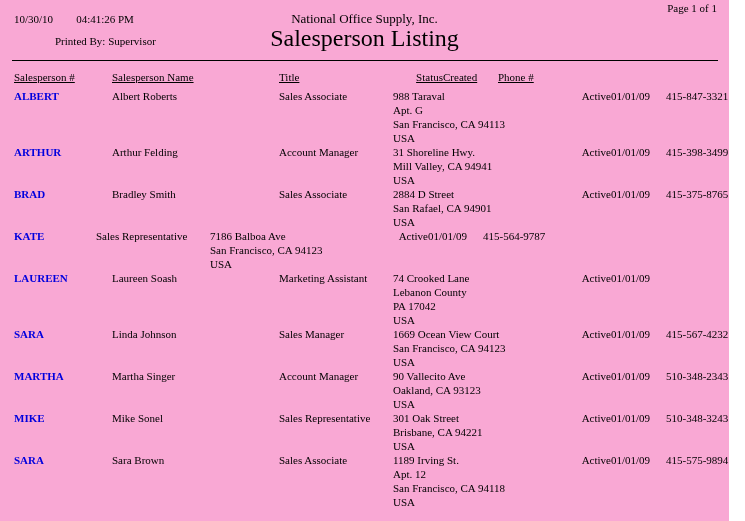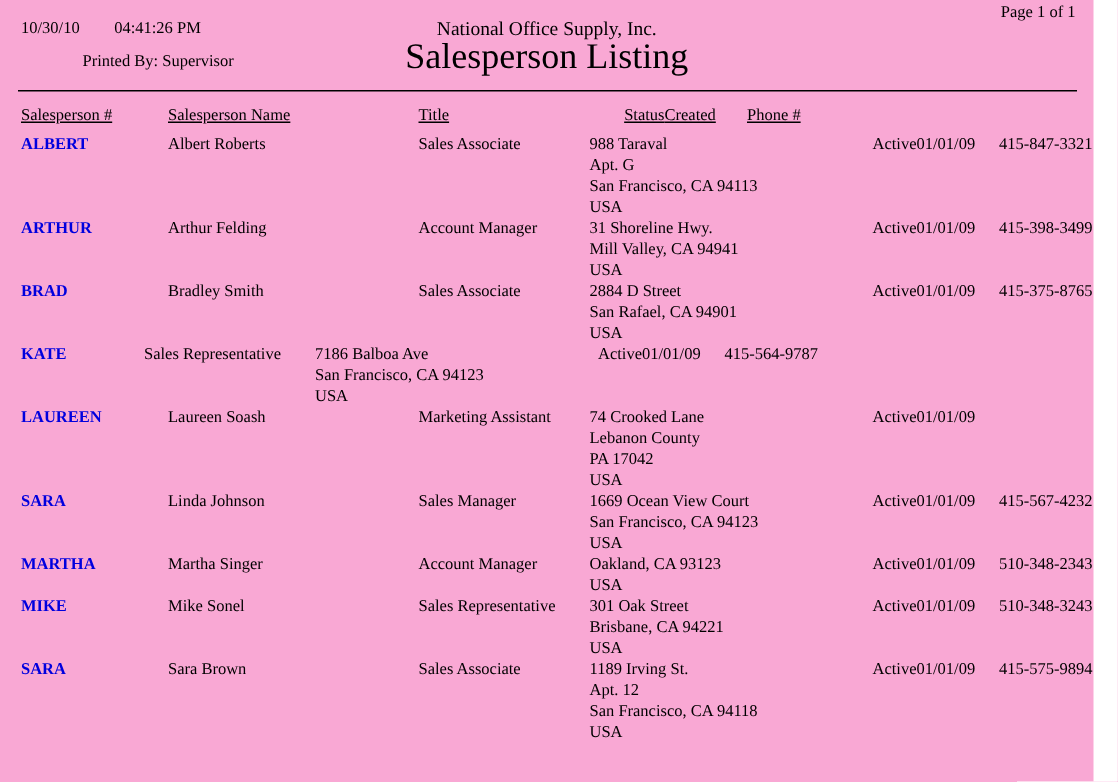--- a/index.html
+++ b/index.html
@@ -153,20 +153,21 @@
     <span class="c5 cell">Active</span>
     <span class="c6 cell">01/01/09</span>
     <span class="c7 cell">415-567-4232</span>
   </div>
 
   <div class="tr">
     <span class="c1 cell"><span class="sp-id">MARTHA</span></span>
     <span class="c2 cell">Martha Singer</span>
     <span class="c3 cell">Account Manager</span>
     <span class="c4 cell">
+            <div>90 Vallecito Ave</div>
             <div>Oakland, CA 93123</div>
             <div>USA</div>
           </span>
     <span class="c5 cell">Active</span>
     <span class="c6 cell">01/01/09</span>
     <span class="c7 cell">510-348-2343</span>
   </div>
 
   <div class="tr">
     <span class="c1 cell"><span class="sp-id">MIKE</span></span>

